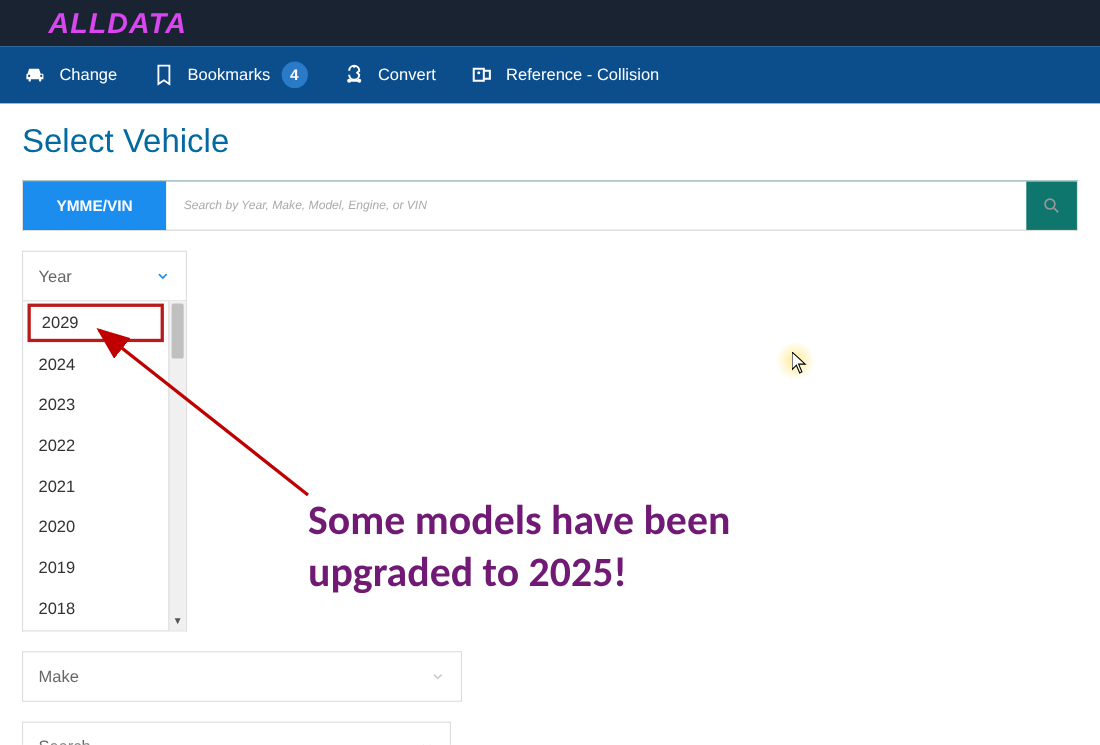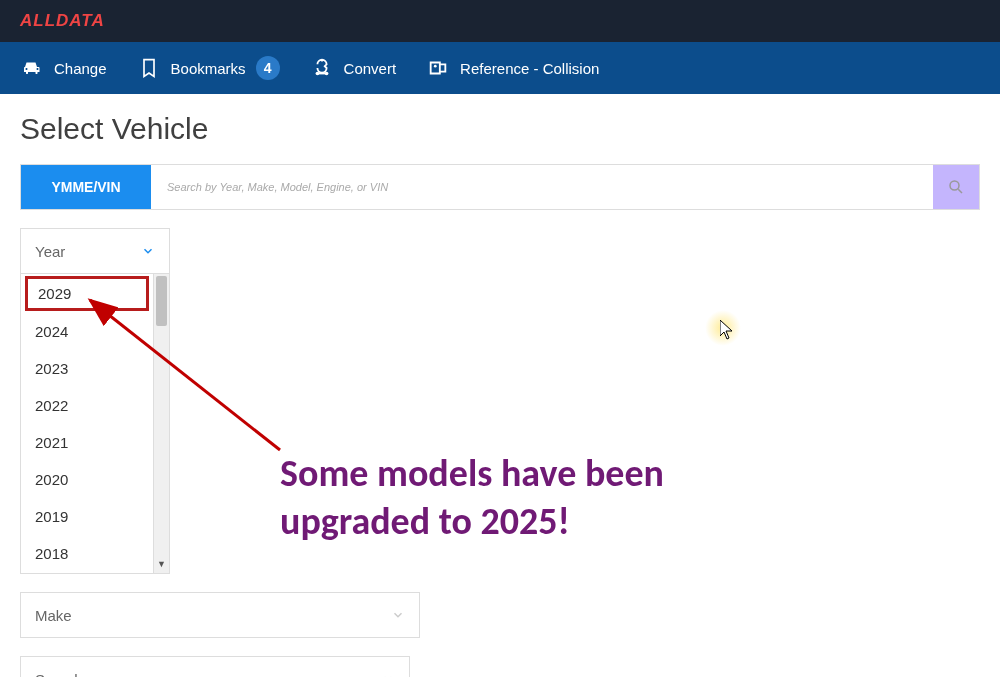--- a/index.html
+++ b/index.html
@@ -12,25 +12,26 @@
       position: relative;
     }
     .topbar {
       background: #1a2332;
       height: 42px;
       display: flex;
       align-items: center;
       padding: 0 20px;
     }
     .logo {
-      color: #ef4444;
-      font-size: 17px;
+      color: #d946ef;
+      font-size: 26px;
       font-weight: bold;
       letter-spacing: 1px;
       font-style: italic;
+      margin-left: 24px;
     }
     .navbar {
       background: #0c4d8c;
       height: 52px;
       display: flex;
       align-items: center;
       padding: 0 20px;
       gap: 30px;
     }
     .nav-item {
@@ -59,30 +60,30 @@
       align-items: center;
       justify-content: center;
       font-size: 14px;
       font-weight: bold;
     }
     .content {
       padding: 18px 20px;
     }
     .title {
       font-size: 30px;
-      color: #404040;
+      color: #0369a1;
       font-weight: 400;
       margin-bottom: 18px;
     }
     .search-row {
       display: flex;
       align-items: stretch;
       border: 1px solid #ddd;
       height: 46px;
-      background: #c4b5fd;
+      background: #0f766e;
     }
     .tab-btn {
       width: 130px;
       display: flex;
       align-items: center;
       justify-content: center;
       font-size: 14px;
       cursor: pointer;
       border: none;
       font-family: inherit;

